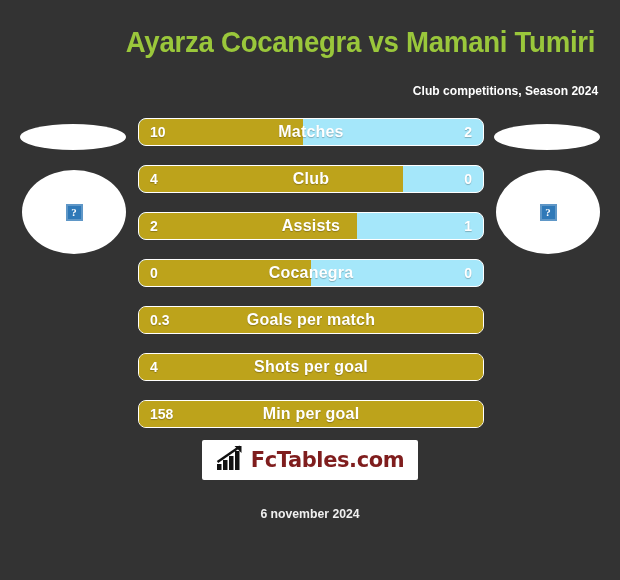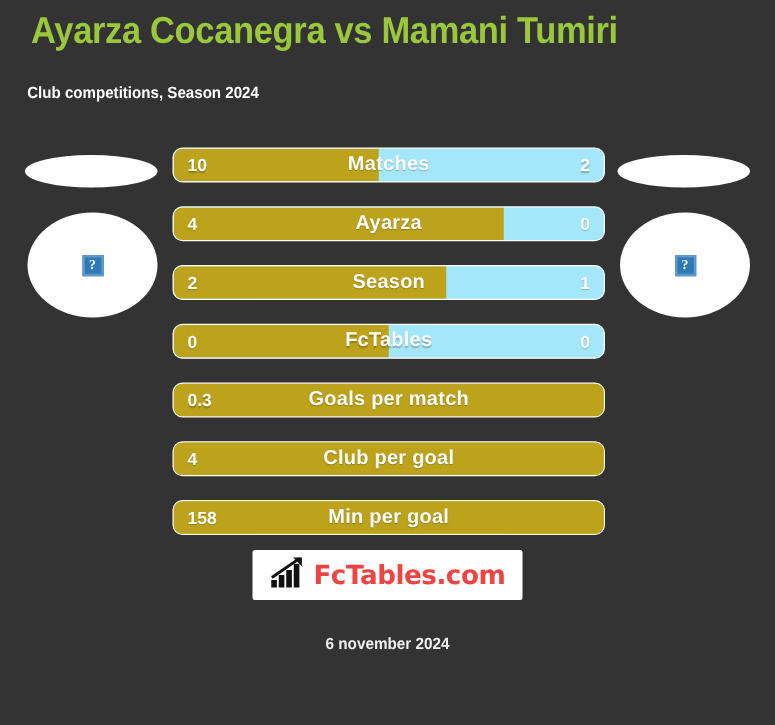--- a/index.html
+++ b/index.html
@@ -10,22 +10,22 @@
     width: 620px;
     height: 580px;
     background: #333333;
     font-family: "Liberation Sans", sans-serif;
     overflow: hidden;
     position: relative;
   }
 
   
   .header {
-    text-align: left;
-    padding-top: 6px;
+    text-align: right;
+    padding-top: 23px;
   }
   .title {
     color: #9ac73b;
     font-size: 30px;
     font-weight: bold;
     letter-spacing: -0.3px;
     line-height: 38px;
     font-family: "Liberation Sans Narrow", "Liberation Sans", sans-serif;
     transform: scaleX(0.92);
     transform-origin: center;
@@ -167,21 +167,21 @@
   .logo-inner {
     position: absolute;
     inset: 0;
     display: flex;
     align-items: center;
     justify-content: center;
     gap: 5px;
   }
   .logo-mark { display: block; }
   .logo-text {
-    color: #ef4444;
+    color: #7f1d1d;
     font-size: 21px;
     font-weight: bold;
     letter-spacing: -0.4px;
     font-family: "DejaVu Sans", sans-serif;
   }
   .date {
     margin-top: 22px;
     color: #f0f0f0;
     font-size: 13px;
     font-weight: bold;
@@ -219,52 +219,52 @@
         </div>
         <div class="bar-home">10</div>
         <div class="bar-label">Matches</div>
         <div class="bar-away">2</div>
       </div>
       <div class="bar-row">
         <div class="bar">
           <div class="bar-fill" style="width: 76.6%; background: rgb(189, 163, 27);"></div>
         </div>
         <div class="bar-home">4</div>
-        <div class="bar-label">Ayarza</div>
+        <div class="bar-label">Club</div>
         <div class="bar-away">0</div>
       </div>
       <div class="bar-row">
         <div class="bar">
           <div class="bar-fill" style="width: 63.3%; background: rgb(189, 163, 27);"></div>
         </div>
         <div class="bar-home">2</div>
-        <div class="bar-label">Season</div>
+        <div class="bar-label">Assists</div>
         <div class="bar-away">1</div>
       </div>
       <div class="bar-row">
         <div class="bar">
           <div class="bar-fill" style="width: 50%; background: rgb(189, 163, 27);"></div>
         </div>
         <div class="bar-home">0</div>
-        <div class="bar-label">FcTables</div>
+        <div class="bar-label">Cocanegra</div>
         <div class="bar-away">0</div>
       </div>
       <div class="bar-row">
         <div class="bar" style="background: rgb(189, 163, 27);">
           <div class="bar-fill" style="width: 100%; background: rgb(189, 163, 27);"></div>
         </div>
         <div class="bar-home">0.3</div>
         <div class="bar-label">Goals per match</div>
       </div>
       <div class="bar-row">
         <div class="bar" style="background: rgb(189, 163, 27);">
           <div class="bar-fill" style="width: 100%; background: rgb(189, 163, 27);"></div>
         </div>
         <div class="bar-home">4</div>
-        <div class="bar-label">Club per goal</div>
+        <div class="bar-label">Shots per goal</div>
       </div>
       <div class="bar-row">
         <div class="bar" style="background: rgb(189, 163, 27);">
           <div class="bar-fill" style="width: 100%; background: rgb(189, 163, 27);"></div>
         </div>
         <div class="bar-home">158</div>
         <div class="bar-label">Min per goal</div>
       </div>
     </div>
 </div>

